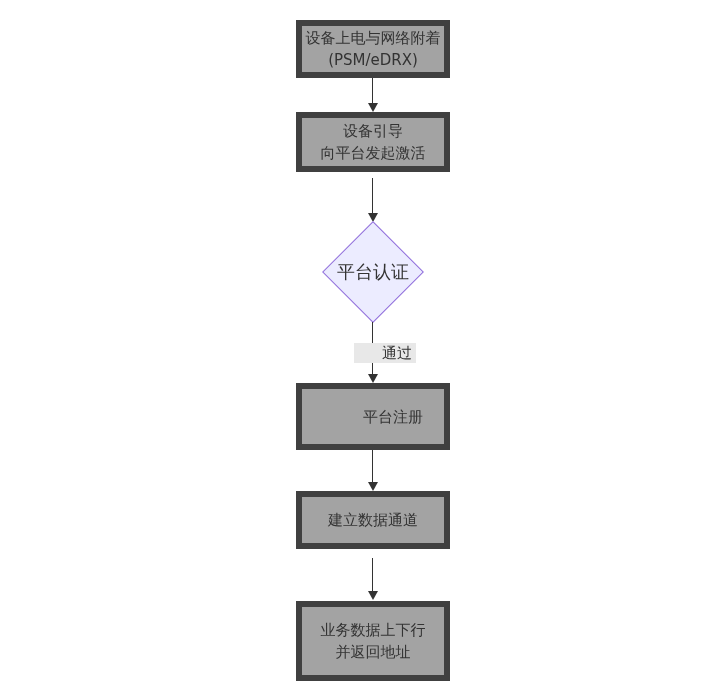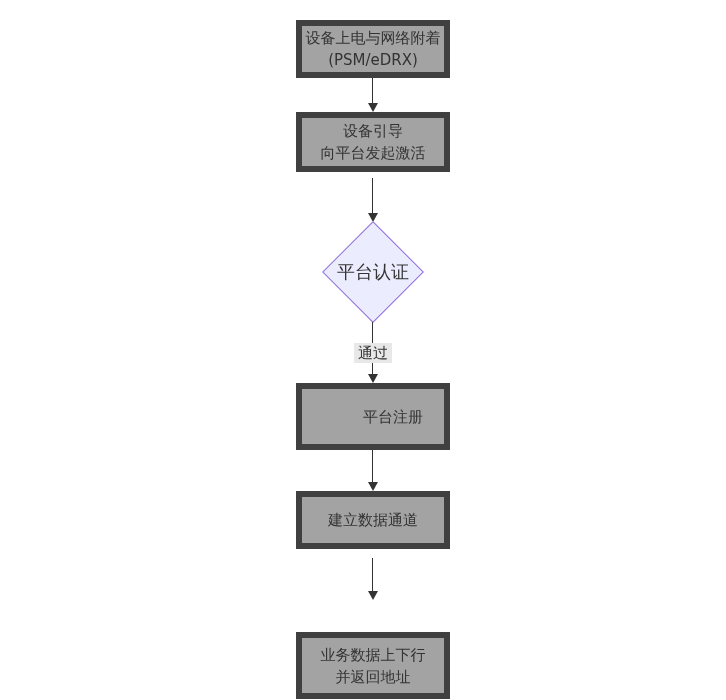--- a/index.html
+++ b/index.html
@@ -25,21 +25,21 @@
     align-items: center;
     justify-content: center;
     text-align: center;
     font-size: 15px;
     line-height: 22px;
   }
   .node1 { top: 20px;  height: 58px; }
   .node2 { top: 112px; height: 60px; }
   .node3 { top: 383px; height: 67px; padding-left: 40px; }
   .node4 { top: 491px; height: 58px; }
-  .node5 { top: 632px; height: 67px; }
+  .node5 { top: 601px; height: 80px; }
 
   .diamond-wrap {
     position: absolute;
     left: 322px;
     top: 221px;
     width: 102px;
     height: 102px;
   }
   .diamond-shape {
     position: absolute;
@@ -92,20 +92,21 @@
     position: absolute;
     top: 343px;
     left: 354px;
     width: 38px;
     height: 20px;
     background: #e8e8e8;
     font-size: 15px;
     line-height: 20px;
     text-align: center;
     z-index: 2;
+    padding-left: 24px;
   }
 </style>
 </head>
 <body>
 
 <div class="canvas">
 
   <div class="node node1">
     <span>设备上电与网络附着</span>
     <span>(PSM/eDRX)</span>

